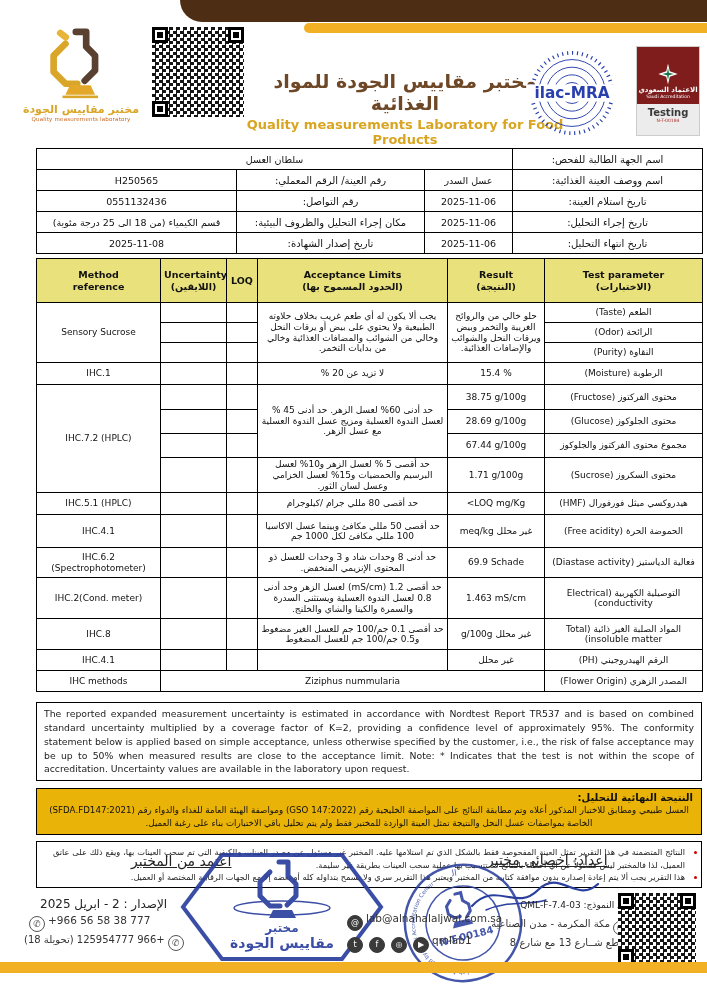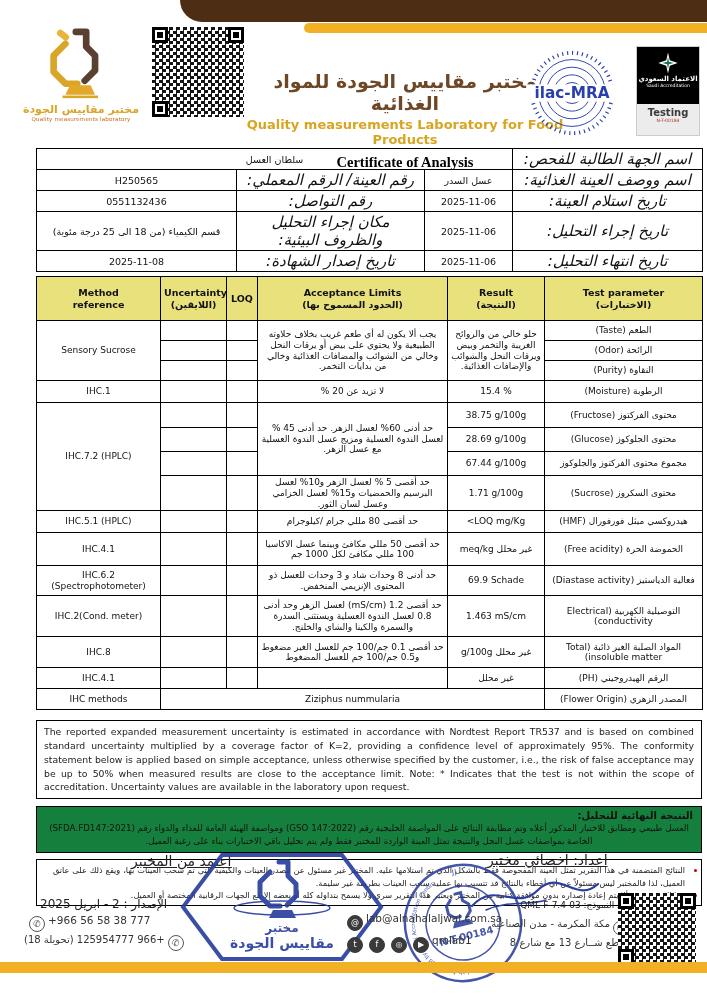--- a/index.html
+++ b/index.html
@@ -18,45 +18,45 @@
   .qr .f i{display:block;width:6px;height:6px;background:#000;margin:2px;}
   .qr .f.tl{left:0;top:0}.qr .f.tr{right:0;top:0}.qr .f.bl{left:0;bottom:0}
   .qr1{left:152px;top:27px;width:92px;height:90px;}
   .qr2{left:618px;top:893px;width:78px;height:72px;}
   .title-block{position:absolute;left:240px;top:70px;width:330px;text-align:center;}
   .title-ar{font-size:19px;font-weight:bold;color:#6d4726;direction:rtl;}
   .title-en{font-size:13px;font-weight:700;color:#d9a521;margin-top:3px;}
   .doc-title{font-size:14.5px;font-weight:bold;font-family:"Liberation Serif","DejaVu Serif",serif;color:#000;margin-top:7px;}
   .ilac{position:absolute;left:524px;top:50px;width:96px;height:86px;}
   .saudi{position:absolute;left:636px;top:46px;width:64px;height:90px;border:1px solid #ccc;box-sizing:border-box;text-align:center;}
-  .saudi .grn{background:#000000;color:#fff;height:57px;padding-top:4px;box-sizing:border-box;}
+  .saudi .grn{background:#7f1d1d;color:#fff;height:57px;padding-top:15px;box-sizing:border-box;}
   .saudi .grn svg{width:22px;height:22px;display:block;margin:1px auto;}
   .saudi-ar{font-size:7px;font-weight:bold;direction:rtl;}
   .saudi-en{font-size:4.5px;}
   .saudi .gry{background:#ececec;height:31px;padding-top:3px;box-sizing:border-box;}
   .saudi-test{font-size:10px;font-weight:bold;color:#3a3a3a;}
   .saudi-num{font-size:4.5px;color:#b03030;}
   
   .content{position:absolute;left:36px;top:148px;width:666px;}
   table{border-collapse:collapse;width:666px;table-layout:fixed;}
   td,th{border:1px solid #000;padding:1px 3px;vertical-align:middle;overflow:hidden;}
   
   .it td{font-size:9.5px;text-align:center;}
-  .it .lbl{direction:rtl;font-size:15px;font-style:italic;}
+  .it .lbl{direction:rtl;font-size:10px;}
   
   .rt{margin-top:4px;}
   .rt th{background:#e9e17b;font-size:9.5px;font-weight:bold;line-height:1.2;}
   .rt td{font-size:9px;text-align:center;line-height:1.2;}
   .ar{direction:rtl;}
   .acc{font-size:8.3px;line-height:1.18;margin-top:48px;}
   .pre{white-space:pre-line;}
   .b{display:block;}
   
   .unc-box{margin-top:10px;border:1px solid #000;padding:4px 7px;font-size:9.3px;line-height:1.48;text-align:justify;color:#1c1c1c;}
-  .final-box{margin-top:7px;border:1px solid #000;background:#15803d;padding:3px 8px 5px;direction:rtl;}
+  .final-box{margin-top:7px;border:1px solid #000;background:#eab308;padding:3px 8px 5px;direction:rtl;}
   .final-title{font-size:10px;font-weight:bold;}
   .final-body{font-size:8.7px;line-height:1.45;text-align:center;margin-top:1px;}
   .notes-box{margin-top:6px;border:1px solid #000;padding:2px 6px;direction:rtl;}
   .notes-box ul{margin:2px 10px;padding:0;}
   .notes-box li{font-size:8.2px;line-height:1.5;text-align:justify;color:#222;}
   .notes-box li::marker{color:#c00;}
   
   .sig-label{position:absolute;font-size:14px;color:#222;text-decoration:underline;direction:rtl;}
   .sig-prepared{left:487px;top:852px;}
   .sig-approved{left:131px;top:853px;}
@@ -108,21 +108,20 @@
         <i></i>
       </span>
     <span class="f bl">
         <i></i>
       </span>
   </div>
 
   <div class="title-block">
     <div class="title-ar">مختبر مقاييس الجودة للمواد الغذائية</div>
     <div class="title-en">Quality measurements Laboratory for Food Products</div>
-    <div class="doc-title">Certificate of Analysis</div>
   </div>
 
   <svg class="ilac" viewBox="0 0 100 90">
     <circle cx="50" cy="45" r="42" fill="none" stroke="#2a3fae" stroke-width="4" stroke-dasharray="1.2 4"></circle>
     <circle cx="50" cy="45" r="35" fill="none" stroke="#2a3fae" stroke-width="1"></circle>
     <circle cx="50" cy="45" r="27" fill="none" stroke="#2a3fae" stroke-width="1"></circle>
     <circle cx="50" cy="45" r="19" fill="none" stroke="#2a3fae" stroke-width="1"></circle>
     <circle cx="50" cy="45" r="11" fill="none" stroke="#2a3fae" stroke-width="1"></circle>
     <rect x="2" y="36" width="96" height="18" fill="#ffffff"></rect>
     <text x="50" y="50" text-anchor="middle" font-size="16" font-weight="bold" fill="#2a3fae">ilac-MRA</text>

